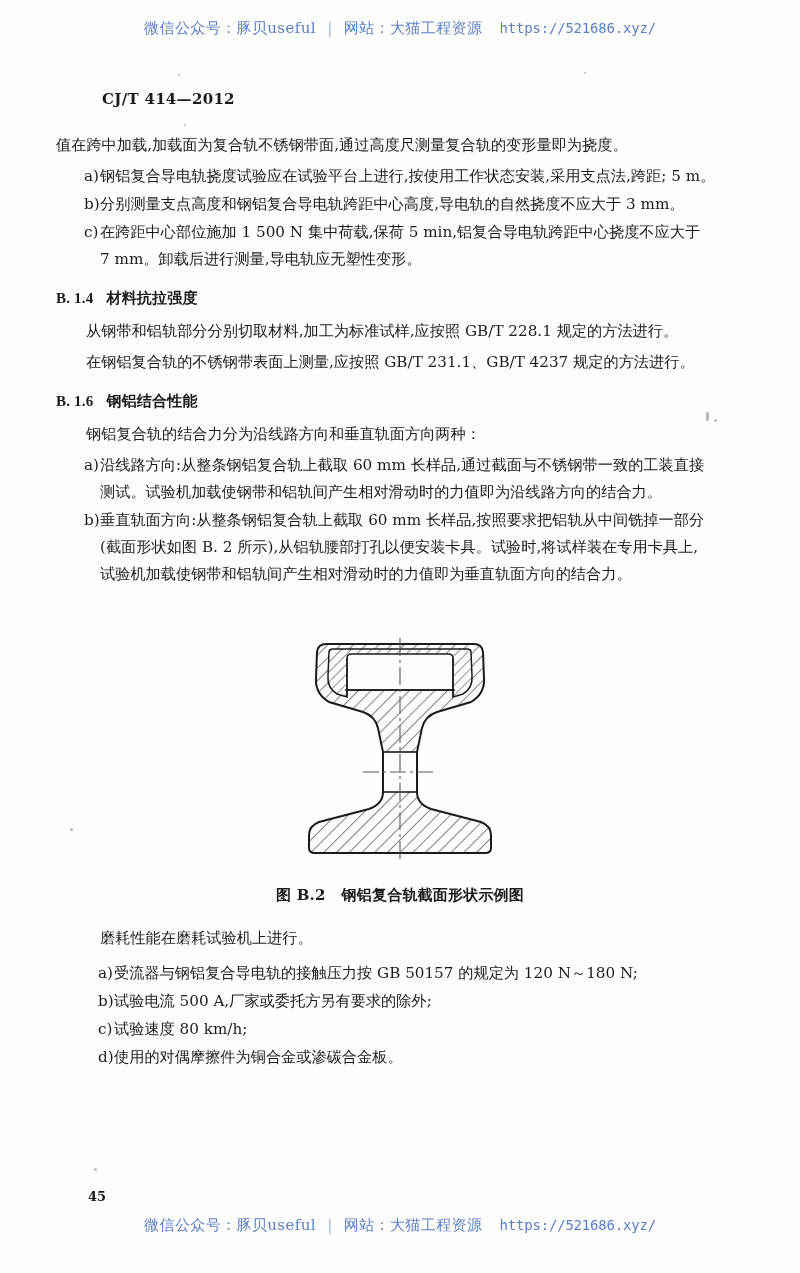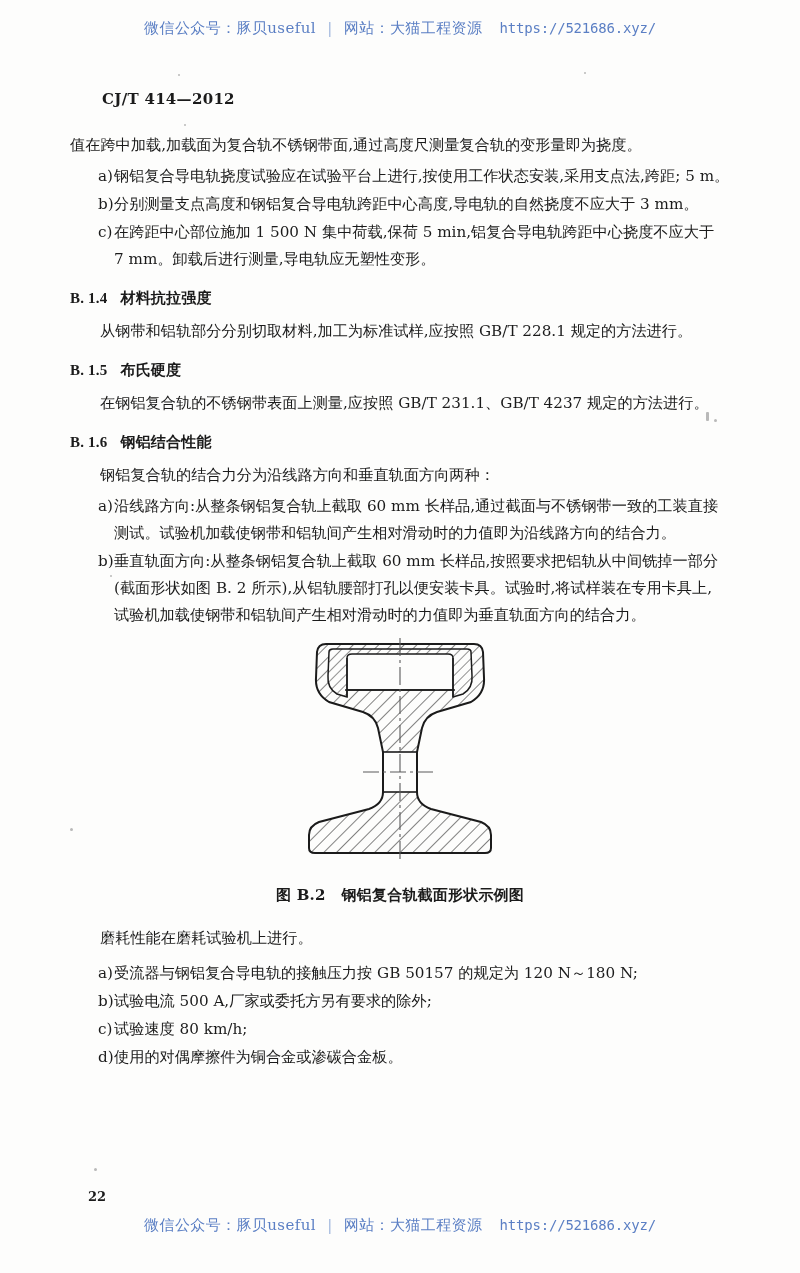--- a/index.html
+++ b/index.html
@@ -51,21 +51,21 @@
     font-weight: bold;
     font-size: 15px;
     letter-spacing: 0.3px;
     font-family: "DejaVu Serif", "Liberation Serif", serif;
     margin-left: 32px;
   }
 
   
   .content {
     position: absolute;
-    left: 70px;
+    left: 56px;
     top: 132px;
     width: 724px;
   }
 
   .para {
     font-size: 15.2px;
     line-height: 27px;
     margin: 0 0 4px 0;
     white-space: nowrap;
     overflow: hidden;
@@ -194,23 +194,20 @@
           <span class="ln">7 mm。卸载后进行测量,导电轨应无塑性变形。</span>
         </span>
       </div>
     </div>
 
     <h3 class="heading">
       <span class="num">B. 1.4</span><span>材料抗拉强度</span>
     </h3>
     <p class="para indent">从钢带和铝轨部分分别切取材料,加工为标准试样,应按照 GB/T 228.1 规定的方法进行。</p>
 
-    <h3 class="heading">
-      <span class="num">B. 1.5</span><span>布氏硬度</span>
-    </h3>
     <p class="para indent">在钢铝复合轨的不锈钢带表面上测量,应按照 GB/T 231.1、GB/T 4237 规定的方法进行。</p>
 
     <h3 class="heading">
       <span class="num">B. 1.6</span><span>钢铝结合性能</span>
     </h3>
     <p class="para indent">钢铝复合轨的结合力分为沿线路方向和垂直轨面方向两种：</p>
 
     <div class="list">
       <div class="li">
         <span class="marker">a)</span>
@@ -320,21 +317,21 @@
       <div class="li">
         <span class="marker">d)</span>
         <span class="body">
           <span class="ln">使用的对偶摩擦件为铜合金或渗碳合金板。</span>
         </span>
       </div>
     </div>
 
   </div>
 
-  <div class="page-num">22</div>
+  <div class="page-num">45</div>
 
   <div class="watermark watermark-bottom">
     <span>微信公众号：豚贝useful</span>
     <span class="sep">|</span>
     <span>网站：大猫工程资源</span>
     <span class="url">https://521686.xyz/</span>
   </div>
 
 </div>
 

